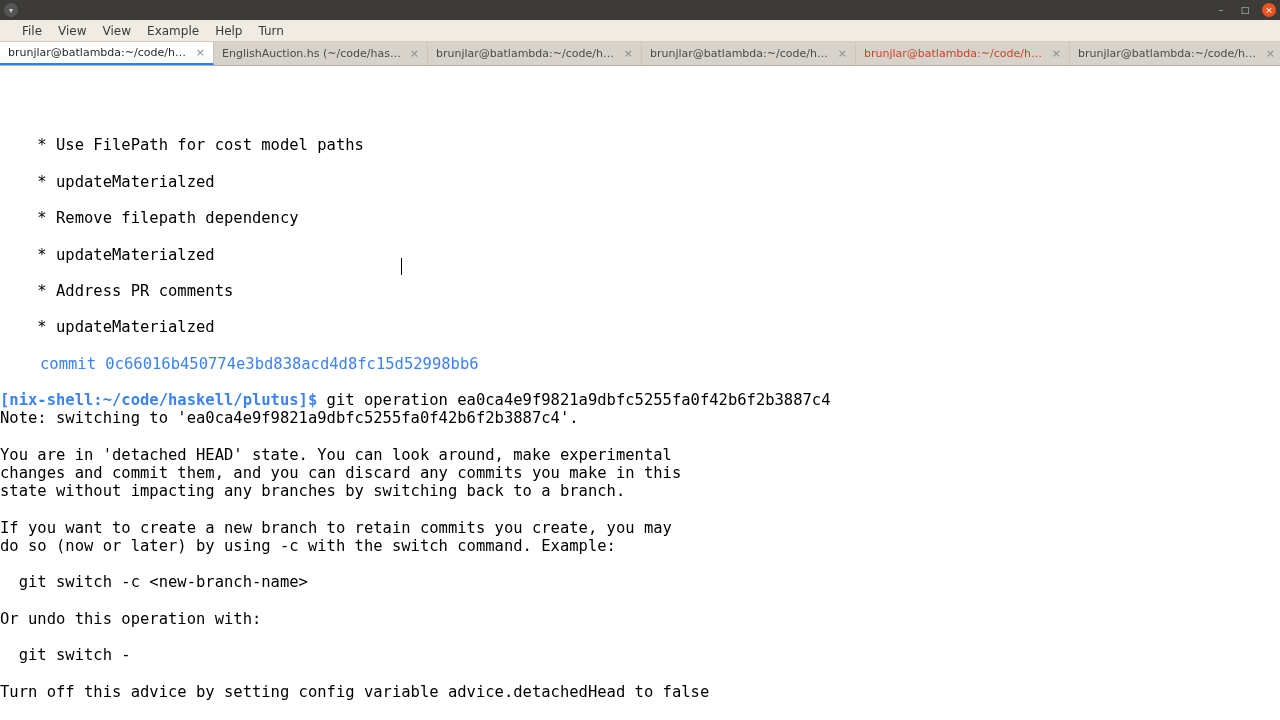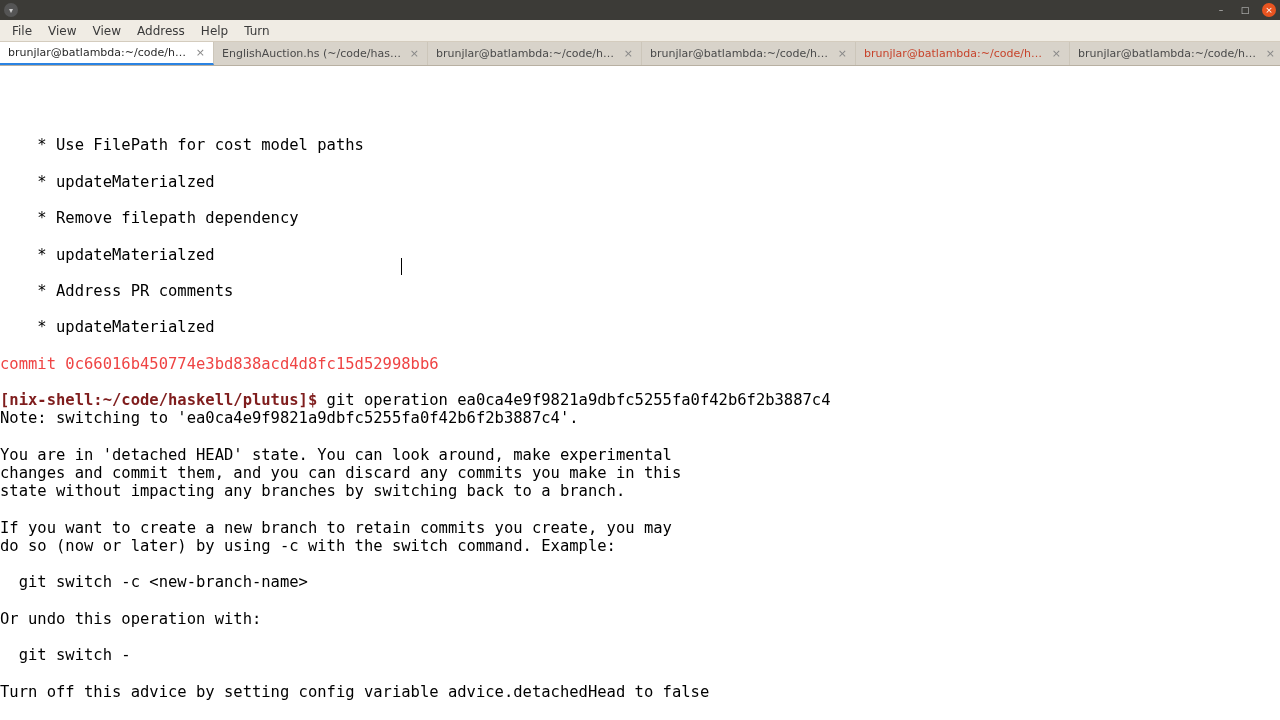--- a/index.html
+++ b/index.html
@@ -53,21 +53,21 @@
     border-radius: 50%;
     display: flex; align-items: center; justify-content: center;
     color: #ccc; font-size: 8px;
   }
   .menubar {
     height: 22px;
     background: #f0ece4;
     border-bottom: 1px solid #d4ccbe;
     display: flex;
     align-items: center;
-    padding: 0 4px;
+    padding: 0 14px;
     font-size: 12px;
     color: #3a3a3a;
   }
   .menu-item {
     padding: 2px 8px;
   }
   .tabbar {
     height: 24px;
     background: #dcd7cf;
     display: flex;
@@ -106,22 +106,22 @@
     font-family: "DejaVu Sans Mono", "Menlo", "Consolas", monospace;
     font-size: 15.5px;
     line-height: 18.2px;
     white-space: pre;
     padding: 2px 0 0 0;
     color: #000;
     background: #fff;
     height: calc(720px - 20px - 22px - 24px);
     overflow: hidden;
   }
-  .commit-line { color: #ef4444; }
-  .prompt { color: #7f1d1d; font-weight: bold; }
+  .commit-line { color: #3b82f6; padding-left: 40px; }
+  .prompt { color: #3b82f6; font-weight: bold; }
   .text-cursor {
     position: absolute;
     width: 1px; height: 17px;
     background: #000;
   }
 </style>
 </head>
 <body>
 
 <div class="titlebar">
@@ -132,21 +132,21 @@
     <div class="win-btn">–</div>
     <div class="win-btn">□</div>
     <div class="win-btn close">×</div>
   </div>
 </div>
 
 <div class="menubar">
   <span class="menu-item">File</span>
   <span class="menu-item">View</span>
   <span class="menu-item">View</span>
-  <span class="menu-item">Address</span>
+  <span class="menu-item">Example</span>
   <span class="menu-item">Help</span>
   <span class="menu-item">Turn</span>
 </div>
 
 <div class="tabbar">
   <div class="tab active">
     <span class="tab-label">brunjlar@batlambda:~/code/haskel...</span>
     <span class="tab-close">×</span>
   </div>
   <div class="tab">

